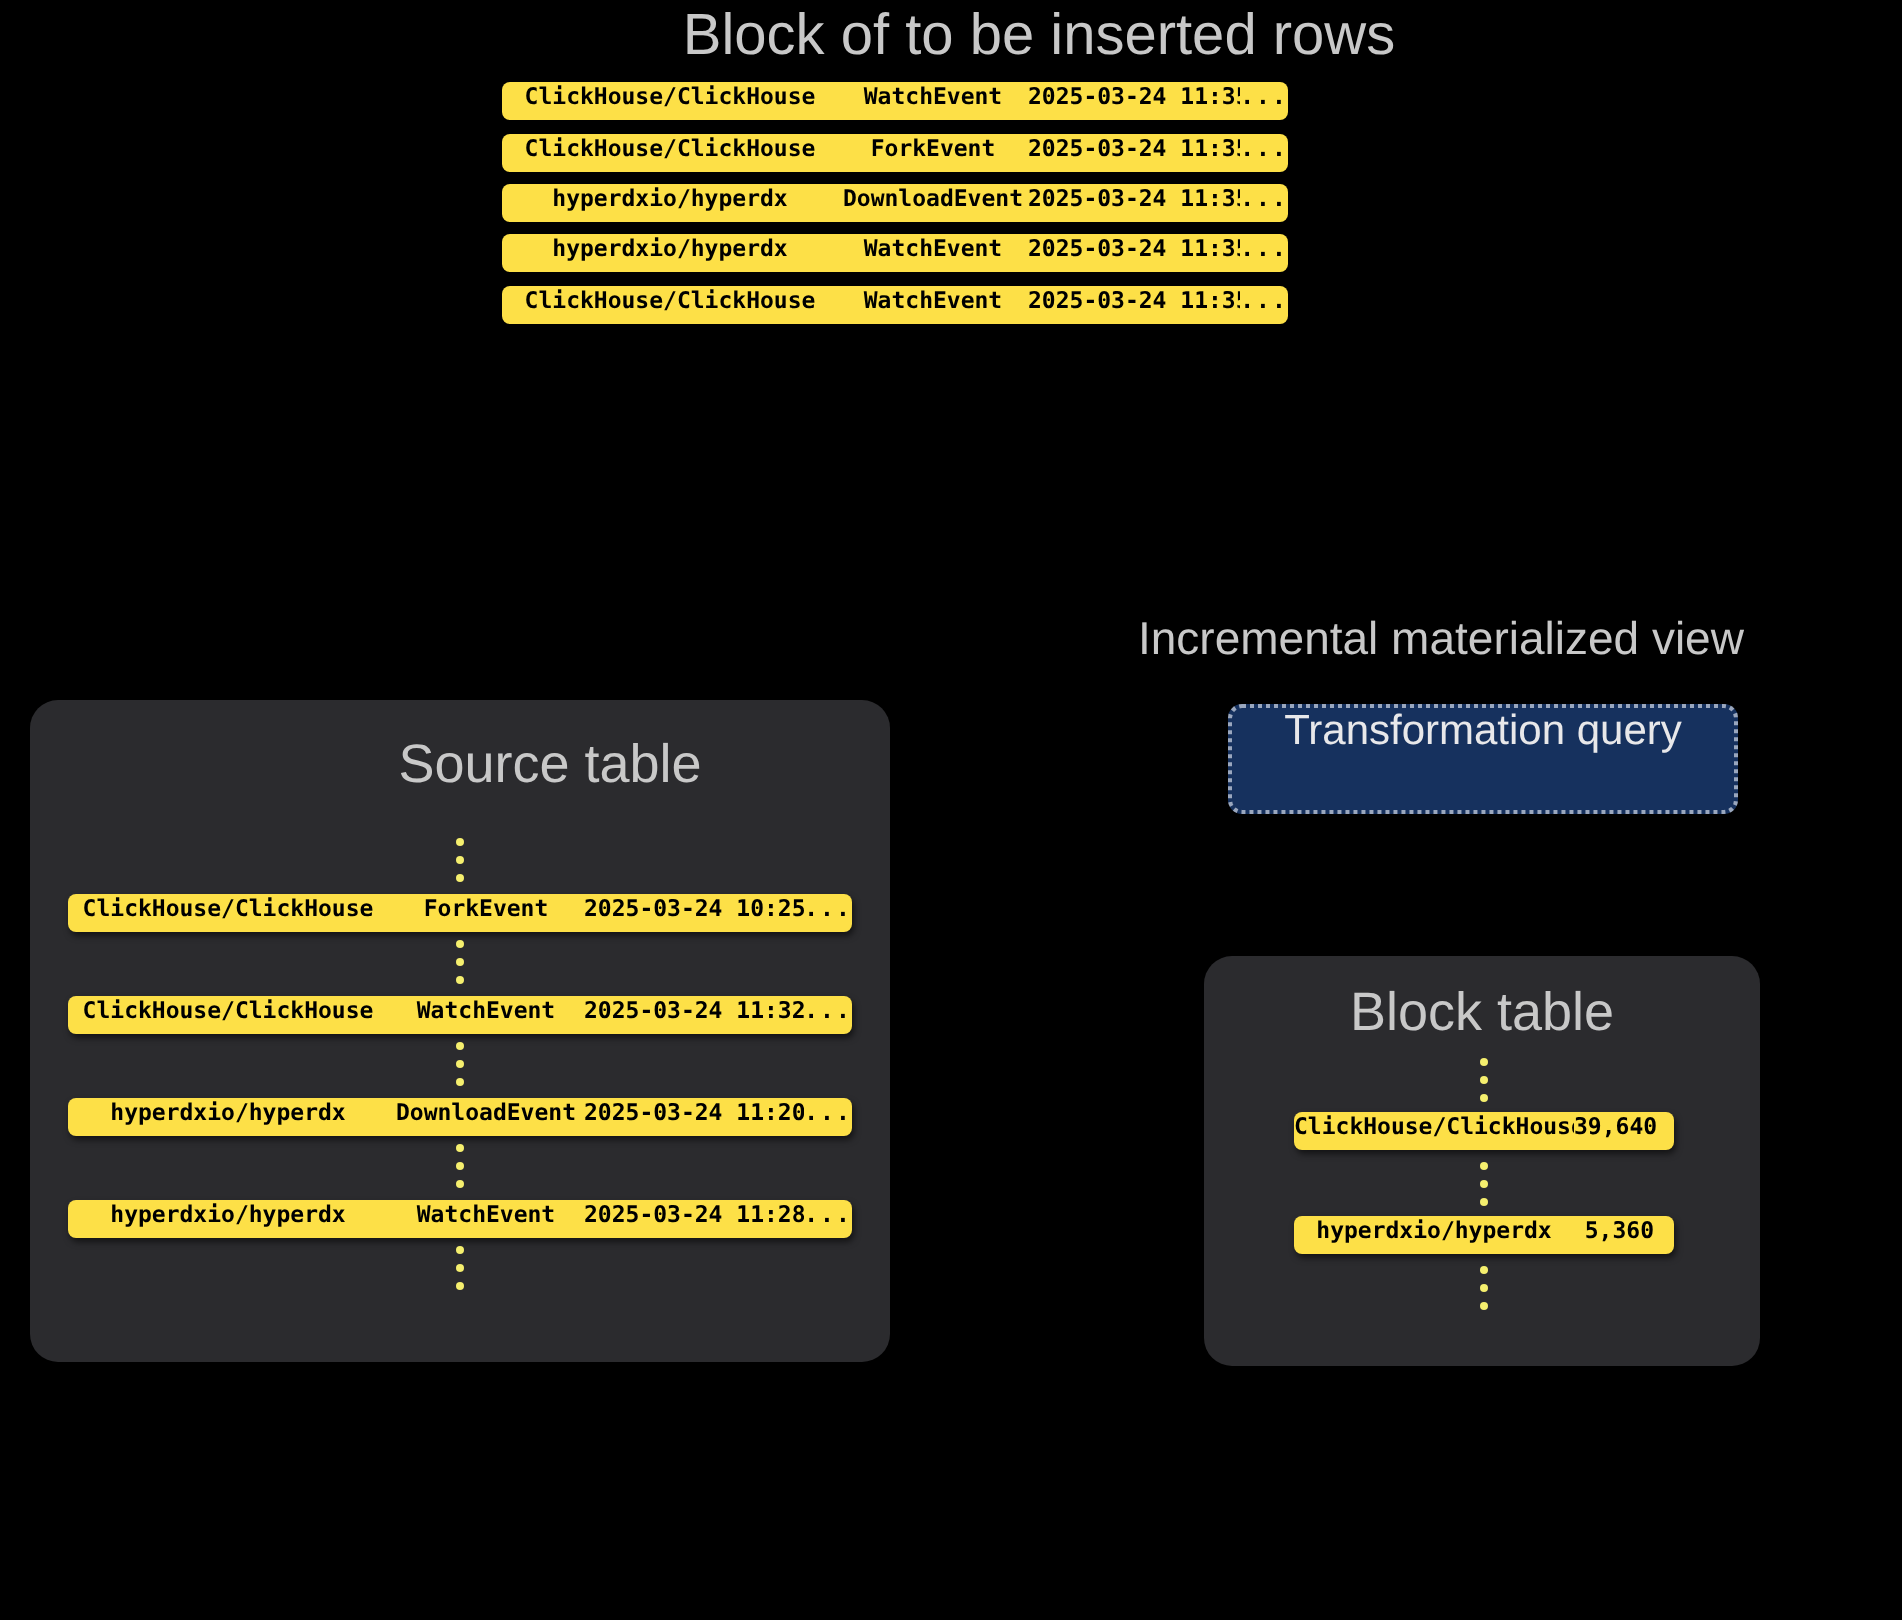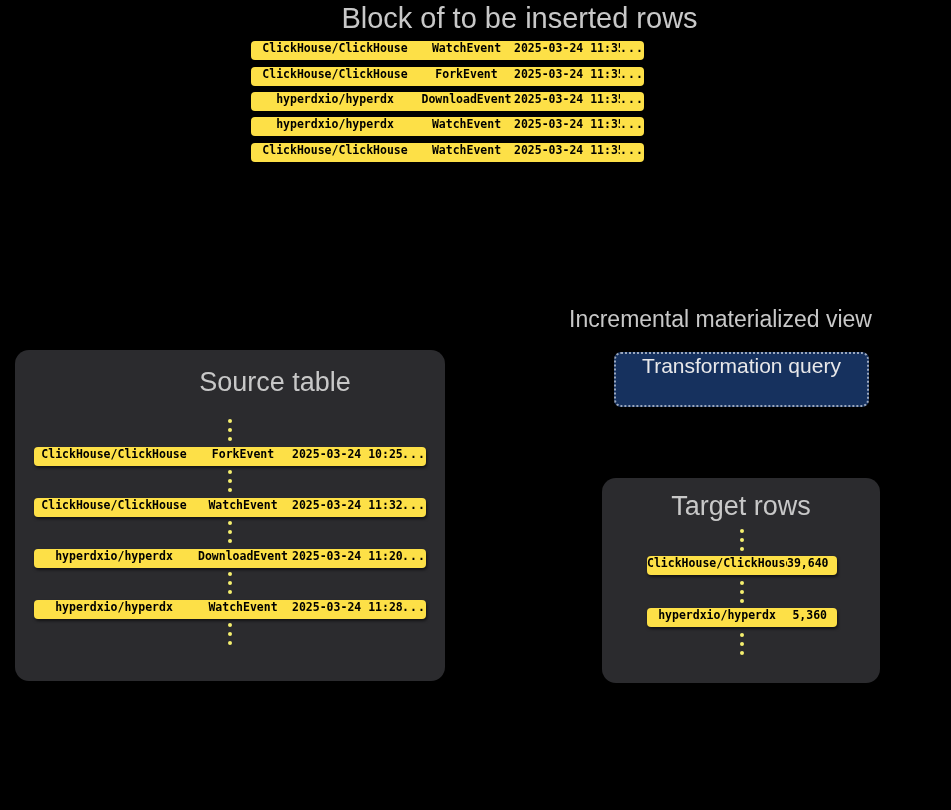--- a/index.html
+++ b/index.html
@@ -249,21 +249,21 @@
     <span></span>
 </div>
 
 <div class="heading" id="imv-title">Incremental materialized view</div>
 
 <div id="transformation-query">
   <span>Transformation query</span>
 </div>
 
 <div class="card" id="target-card">
-  <div class="card-title" id="target-title">Target rows</div>
+  <div class="card-title" id="target-title">Block table</div>
 </div>
 
 <div class="dots" style="left:740px; top:529px; width:4px; height:22px;">
   <span></span>
     <span></span>
     <span></span>
 </div>
 
 <div class="row tgt-row" style="top:556px">
   <span class="cell c-repo">ClickHouse/ClickHouse</span>

